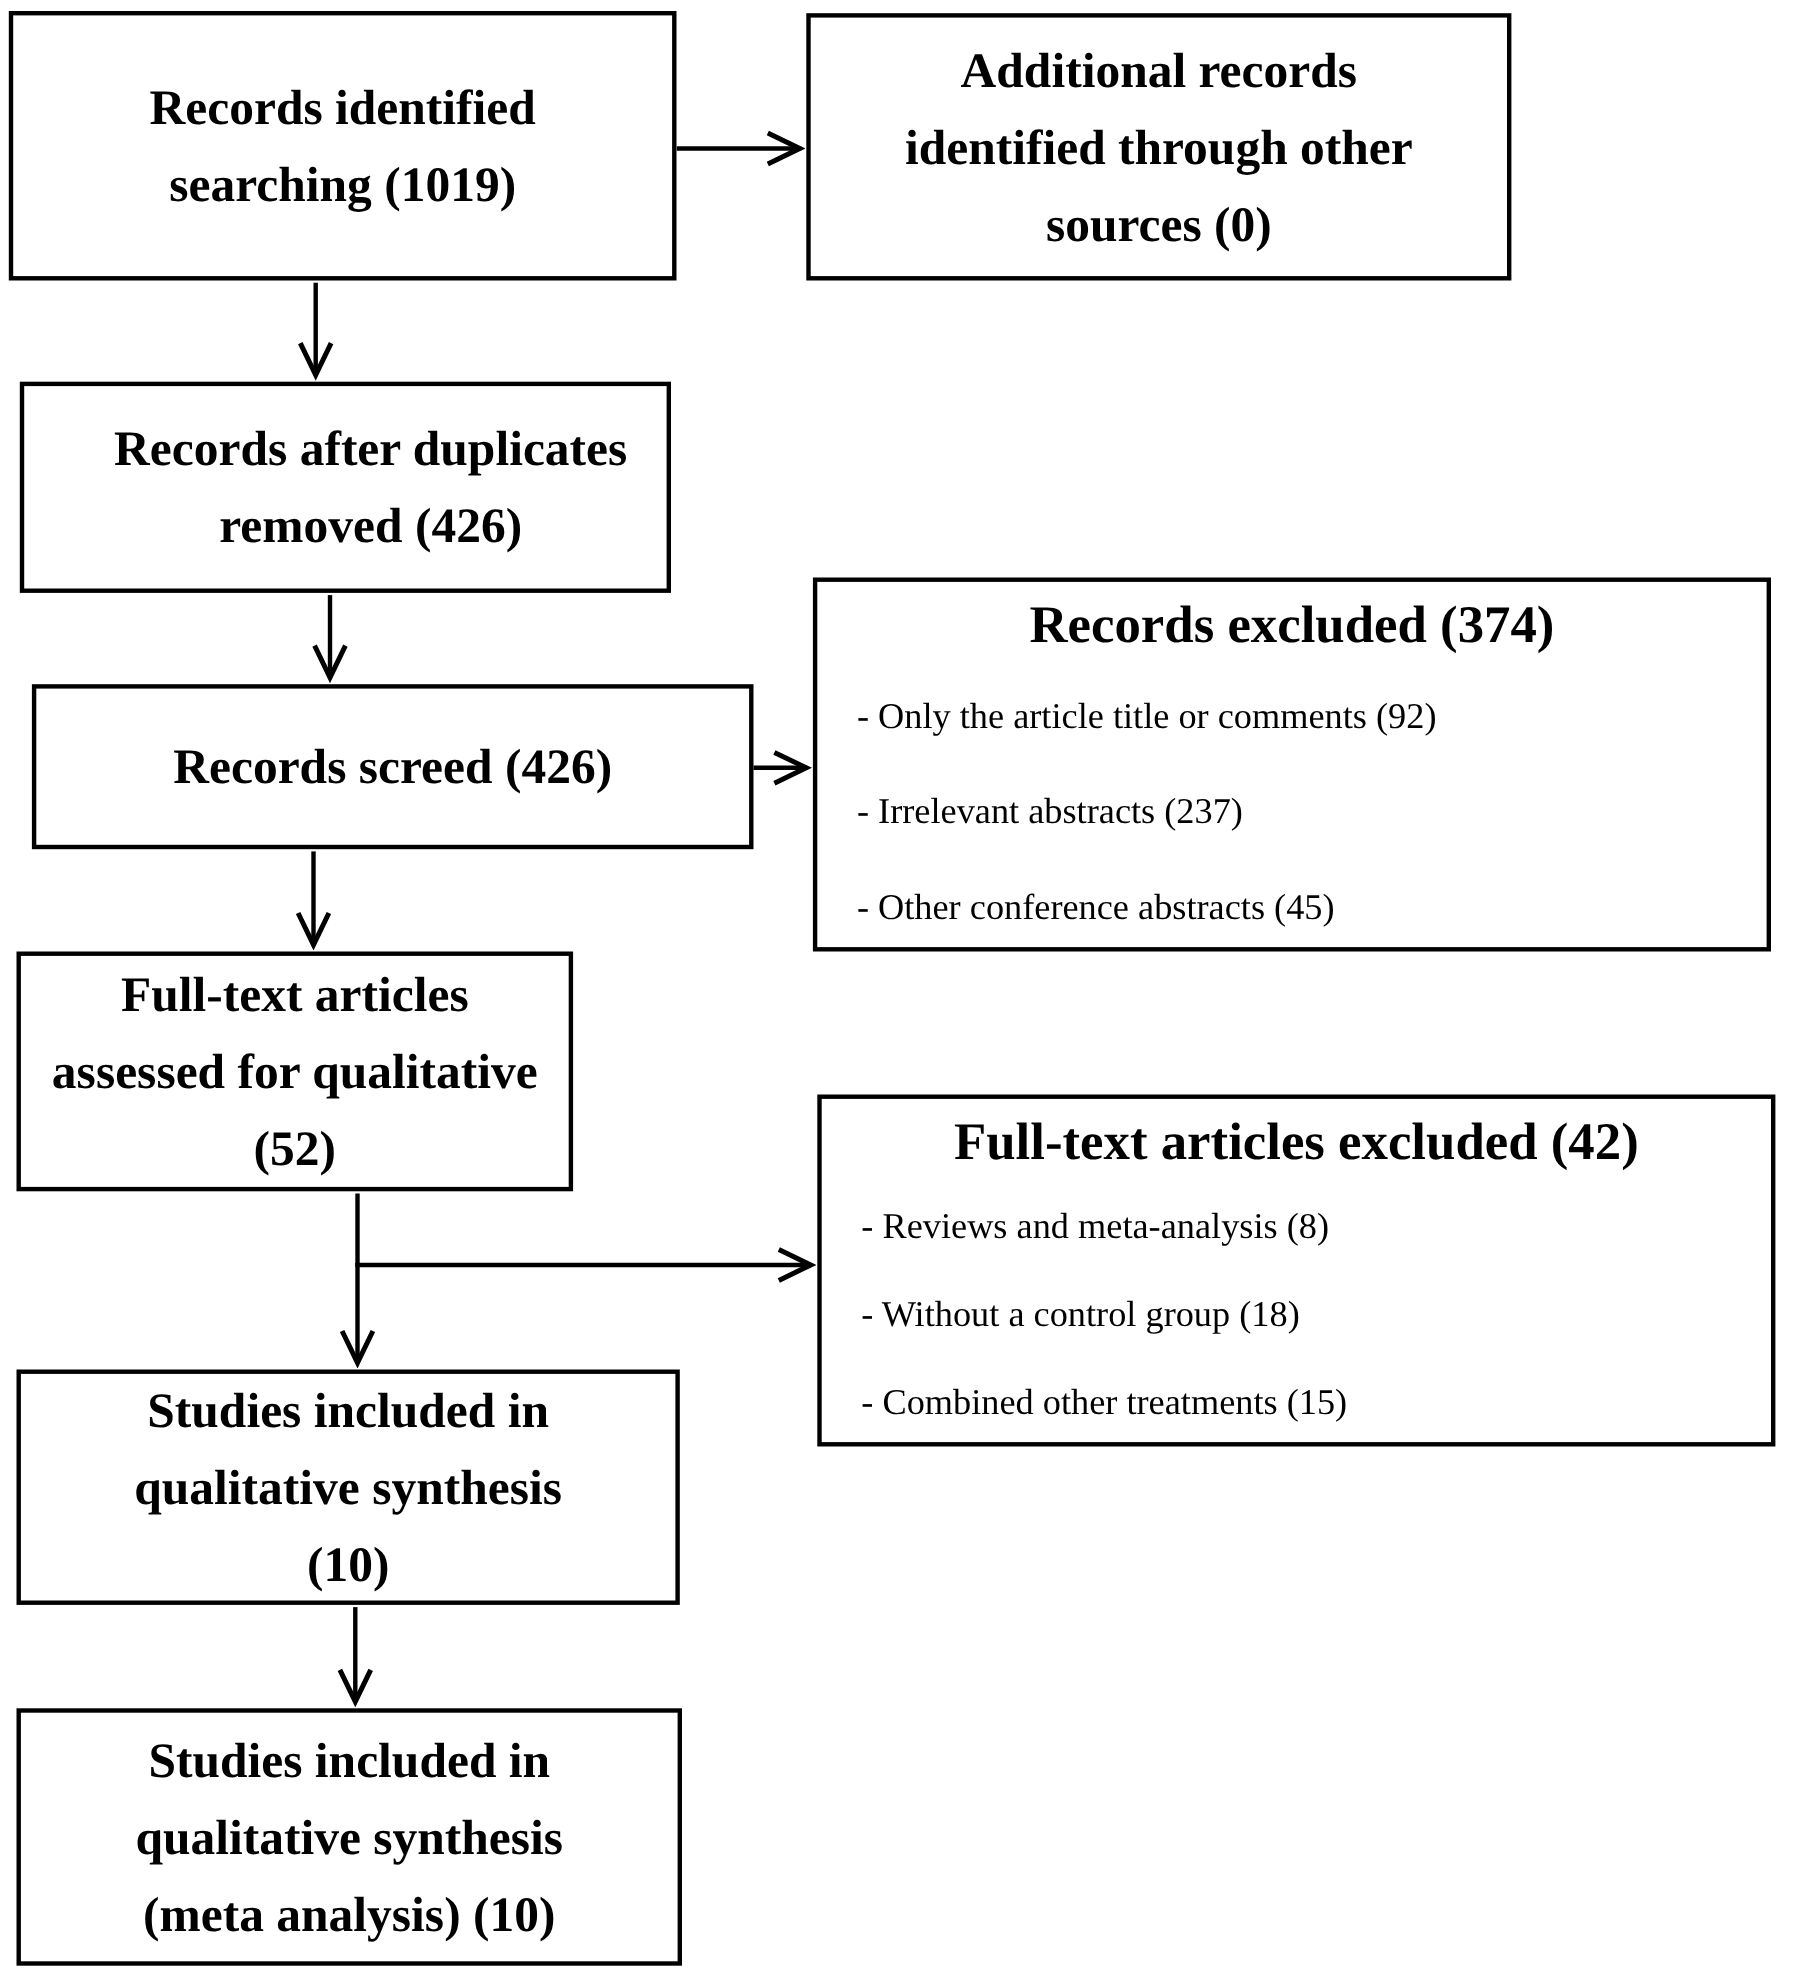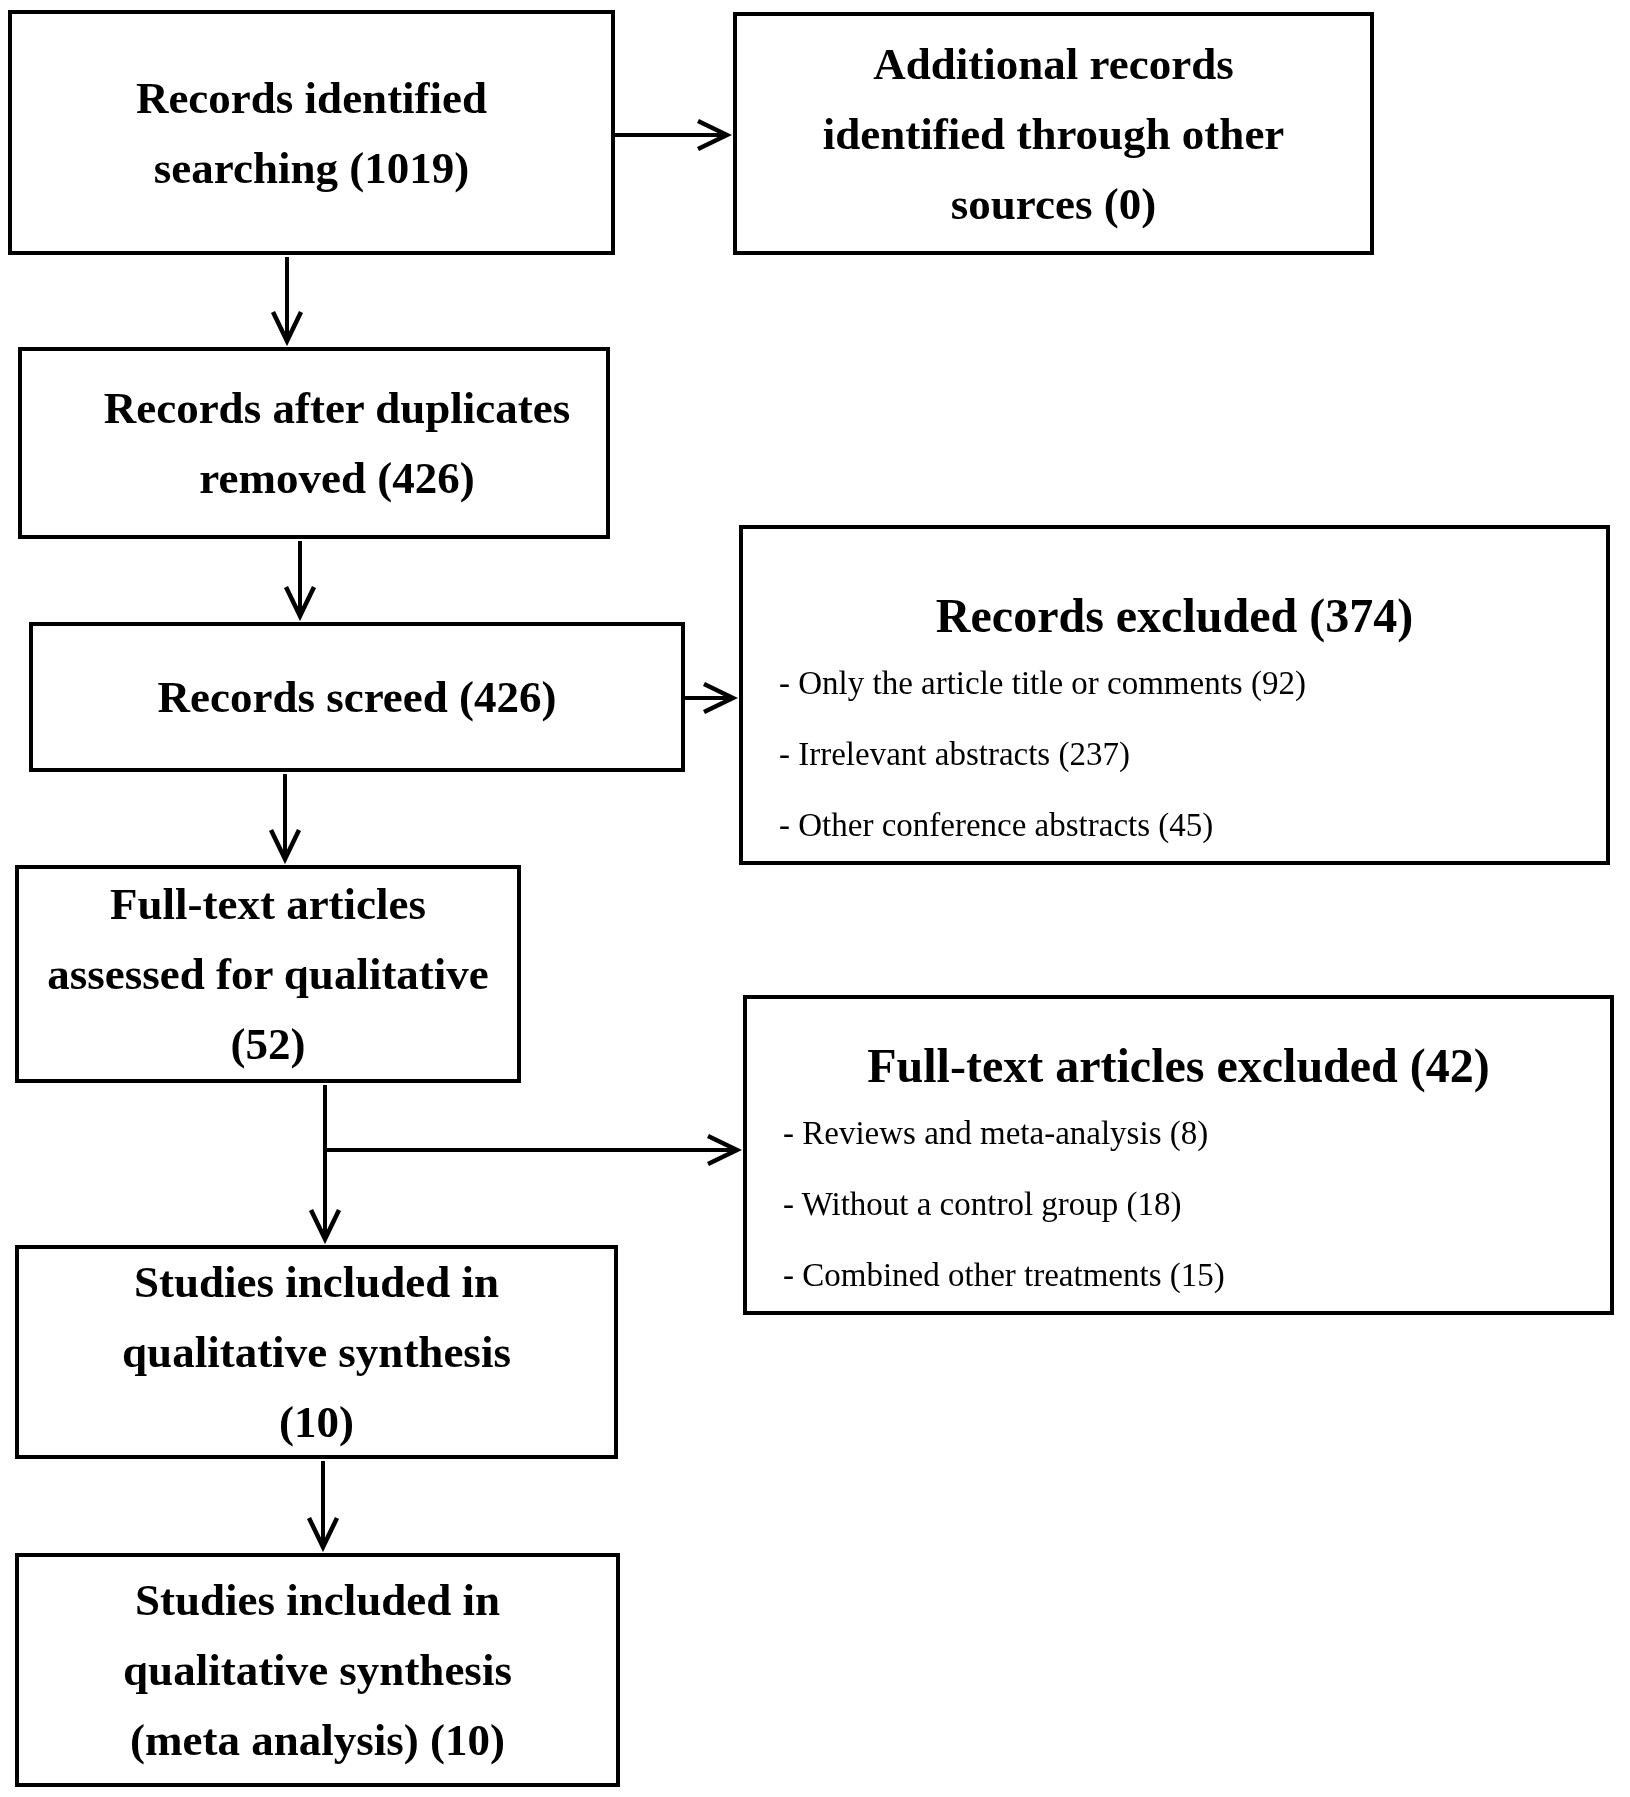--- a/index.html
+++ b/index.html
@@ -34,22 +34,22 @@
     justify-content: center;
   }
   .bold-box {
     align-items: center;
     text-align: center;
     font-weight: bold;
     font-size: 45px;
     line-height: 70px;
   }
   .side-box {
-    justify-content: flex-end;
-    padding-top: 24px;
+    justify-content: space-between;
+    padding-top: 8px;
   }
   .side-title {
     font-weight: bold;
     font-size: 48px;
     line-height: 64px;
     text-align: center;
     width: 100%;
   }
   .side-item {
     font-weight: normal;

